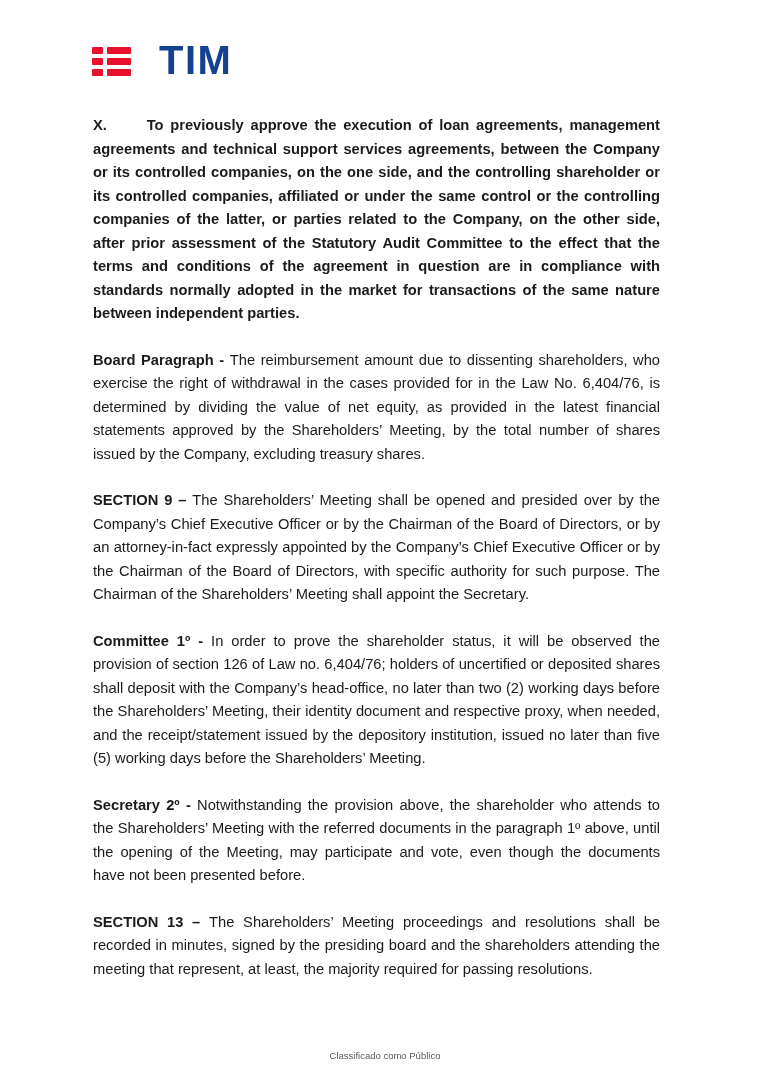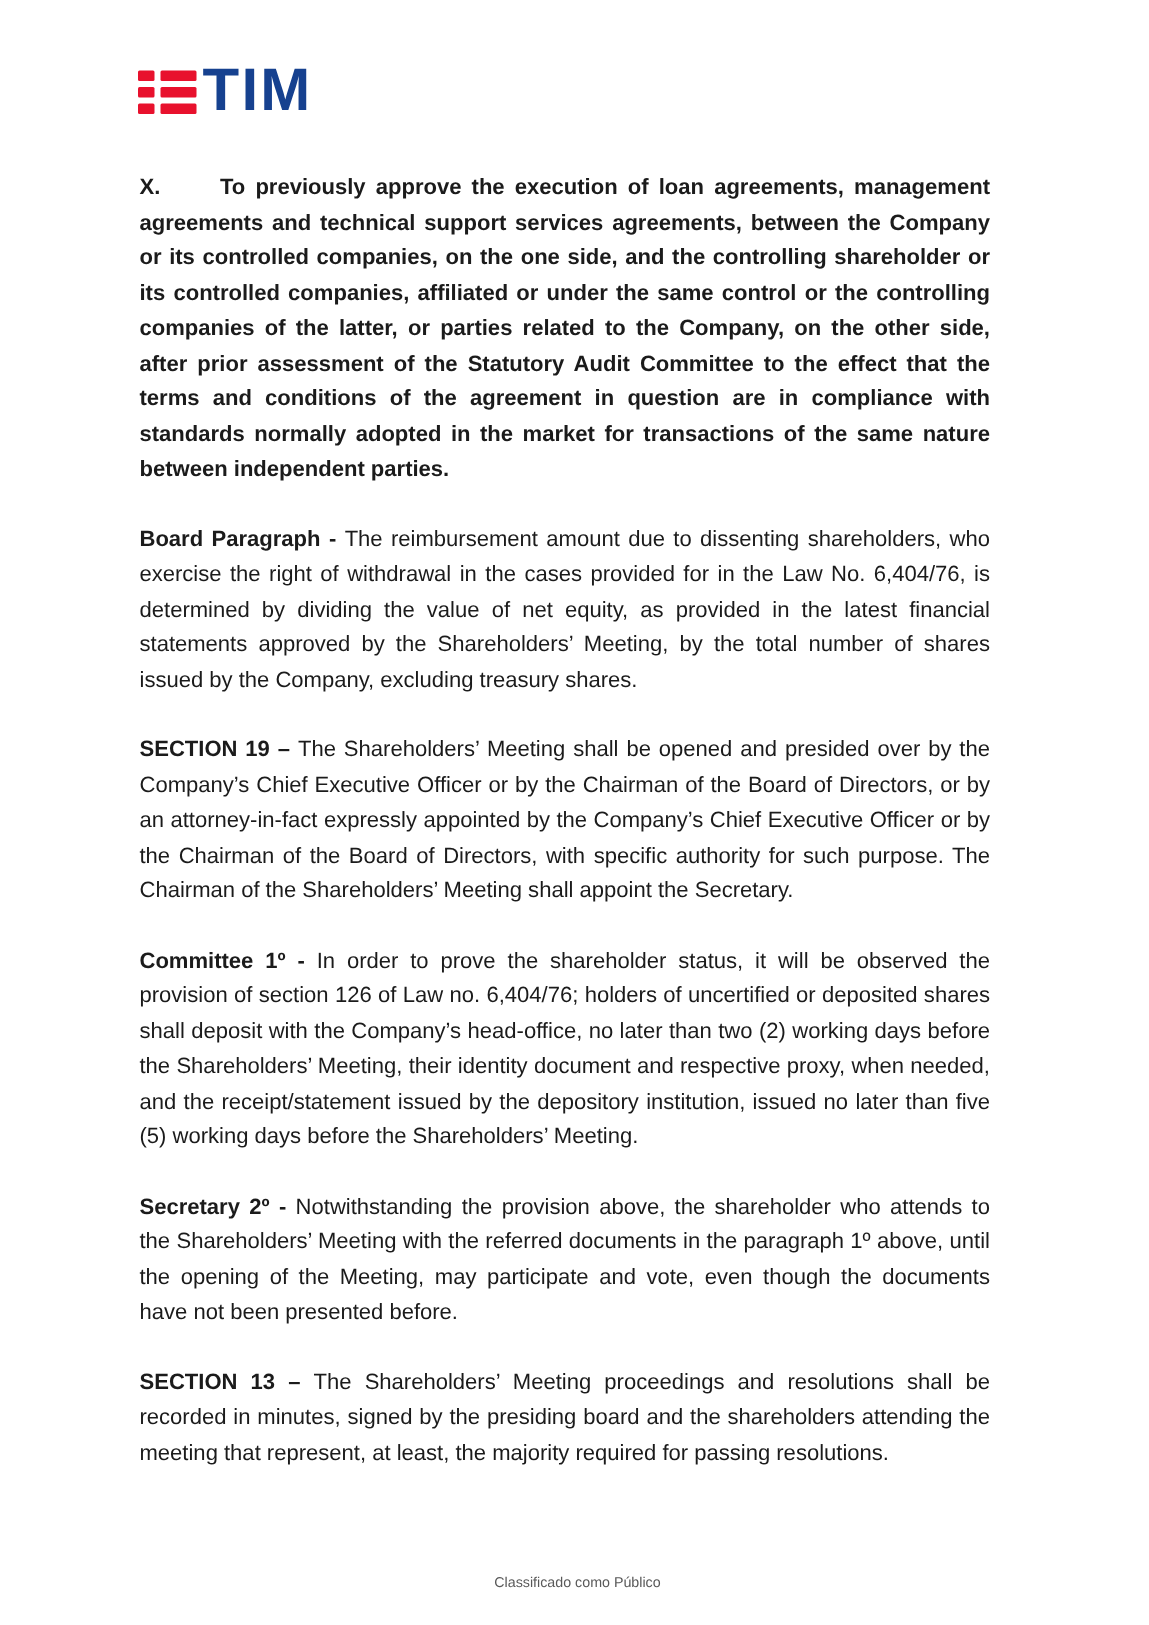--- a/index.html
+++ b/index.html
@@ -17,21 +17,21 @@
     color: #1b1b1b;
     overflow: hidden;
   }
   
   .logo {
     position: absolute;
     top: 40px;
     left: 92px;
     display: flex;
     align-items: center;
-    gap: 4px;
+    gap: 28px;
   }
   .logo-bars {
     display: flex;
     flex-direction: column;
     gap: 4px;
   }
   .bar-row { display: flex; gap: 4px; align-items: center; }
   .bar {
     background: #e8112d;
     height: 7px;
@@ -104,21 +104,21 @@
       <span class="text">To previously approve the execution of loan agreements, management agreements and technical support services agreements, between the Company or its controlled companies, on the one side, and the controlling shareholder or its controlled companies, affiliated or under the same control or the controlling companies of the latter, or parties related to the Company, on the other side, after prior assessment of the Statutory Audit Committee to the effect that the terms and conditions of the agreement in question are in compliance with standards normally adopted in the market for transactions of the same nature between independent parties.</span>
     </p>
 
     <p class="para">
       <span class="label">Board Paragraph - </span>
       <span class="text">The reimbursement amount due to dissenting shareholders, who exercise the right of withdrawal in the cases provided for in the Law No. 6,404/76, is determined by dividing the value of net equity, as provided in the latest financial statements approved by the Shareholders’ Meeting, by the total number of shares issued by the Company, excluding treasury shares.</span>
     </p>
 
 
     <p class="para">
-      <span class="label">SECTION 19 – </span>
+      <span class="label">SECTION 9 – </span>
       <span class="text">The Shareholders’ Meeting shall be opened and presided over by the Company’s Chief Executive Officer or by the Chairman of the Board of Directors, or by an attorney-in-fact expressly appointed by the Company’s Chief Executive Officer or by the Chairman of the Board of Directors, with specific authority for such purpose. The Chairman of the Shareholders’ Meeting shall appoint the Secretary.</span>
     </p>
 
     <p class="para">
       <span class="label">Committee 1º - </span>
       <span class="text">In order to prove the shareholder status, it will be observed the provision of section 126 of Law no. 6,404/76; holders of uncertified or deposited shares shall deposit with the Company’s head-office, no later than two (2) working days before the Shareholders’ Meeting, their identity document and respective proxy, when needed, and the receipt/statement issued by the depository institution, issued no later than five (5) working days before the Shareholders’ Meeting.</span>
     </p>
 
     <p class="para">
       <span class="label">Secretary 2º - </span>

